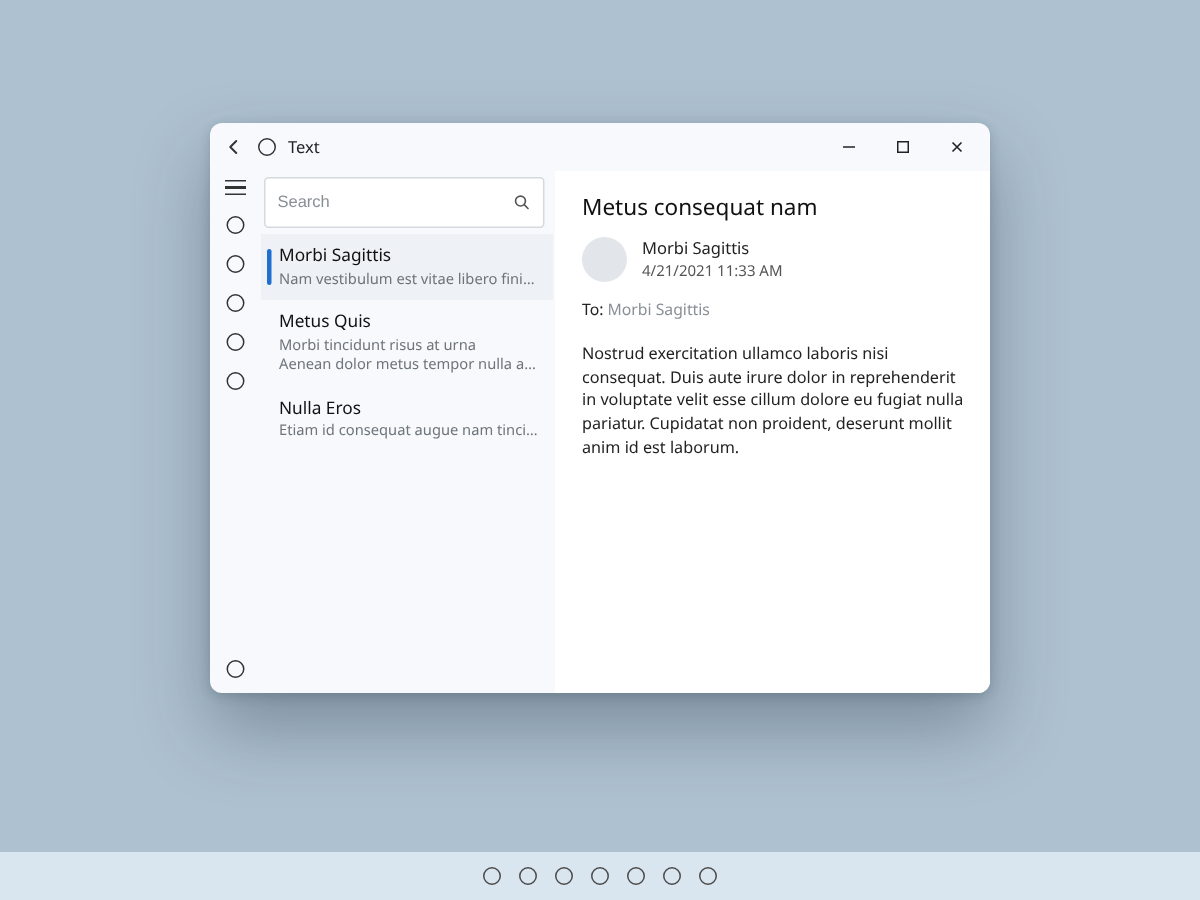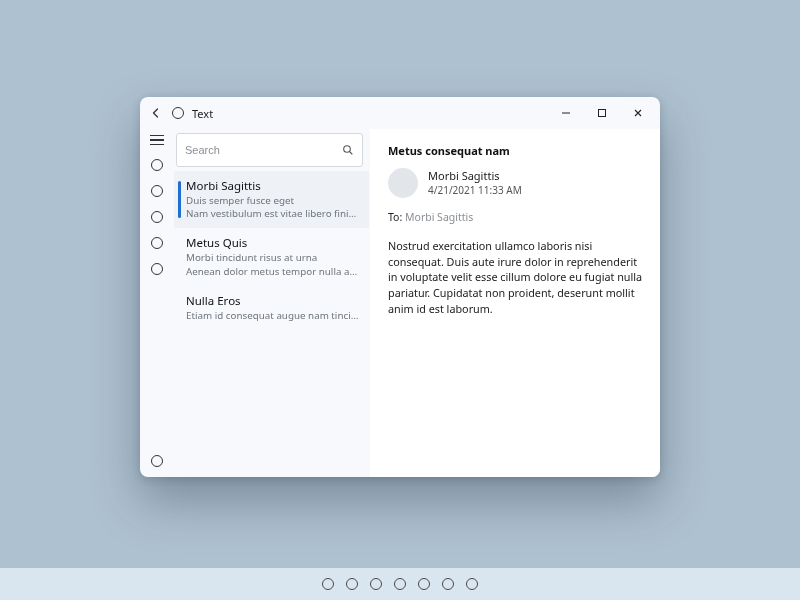--- a/index.html
+++ b/index.html
@@ -26,21 +26,21 @@
   }
   .taskbar .dot {
     width: 12px; height: 12px;
     border: 1.4px solid #4a4a4a;
     border-radius: 50%;
     background: transparent;
   }
 
   .window {
     position: absolute;
-    left: 140px; top: 97px;
+    left: 140px; top: 82px;
     width: 520px; height: 380px;
     background: #f7f9fc;
     border-radius: 8px;
     box-shadow: 0 24px 48px rgba(30,45,60,0.35), 0 2px 8px rgba(30,45,60,0.2);
     display: flex;
     flex-direction: column;
     overflow: hidden;
   }
   .titlebar {
     height: 32px;
@@ -129,21 +129,21 @@
     white-space: nowrap; overflow:hidden; text-overflow: ellipsis; }
 
   .detail {
     flex:1;
     background:#fff;
     padding: 14px 16px 10px 18px;
     display:flex; flex-direction:column;
     font-size: 11px;
   }
   .detail h1 {
-    font-size: 11px; font-weight:700; color:#111;
+    font-size: 15px; font-weight:400; color:#111;
     margin-bottom: 10px;
   }
   .sender-row { display:flex; gap:10px; align-items:center; margin-bottom:6px;}
   .avatar {
     width:30px; height:30px; border-radius:50%; background:#e2e6eb;
   }
   .sender-meta { display:flex; flex-direction:column; line-height:1.35;}
   .sender-meta .name { font-size:11px; color:#222;}
   .sender-meta .date { font-size:10px; color:#555;}
   .to-row { font-size:10.5px; margin: 6px 0 14px 0;}
@@ -207,21 +207,20 @@
           <span class="mag">
             <svg width="12" height="12" viewBox="0 0 12 12">
                 <circle cx="5" cy="5" r="3.3" stroke="#555" stroke-width="1.1" fill="none"></circle>
                 <path d="M7.6 7.6 L10 10" stroke="#555" stroke-width="1.1" stroke-linecap="round"></path>
               </svg>
           </span>
         </div>
         <div class="msglist" id="msglist">
             <div class="msg selected">
               <div class="from">Morbi Sagittis</div>
-              <div class="l1">Duis semper fusce eget</div>
               <div class="l2">Nam vestibulum est vitae libero finibus et</div>
             </div>
             <div class="msg">
               <div class="from">Metus Quis</div>
               <div class="l1">Morbi tincidunt risus at urna</div>
               <div class="l2">Aenean dolor metus tempor nulla ac dapibus</div>
             </div>
             <div class="msg">
               <div class="from">Nulla Eros</div>
               <div class="l2">Etiam id consequat augue nam tincidunt</div>

